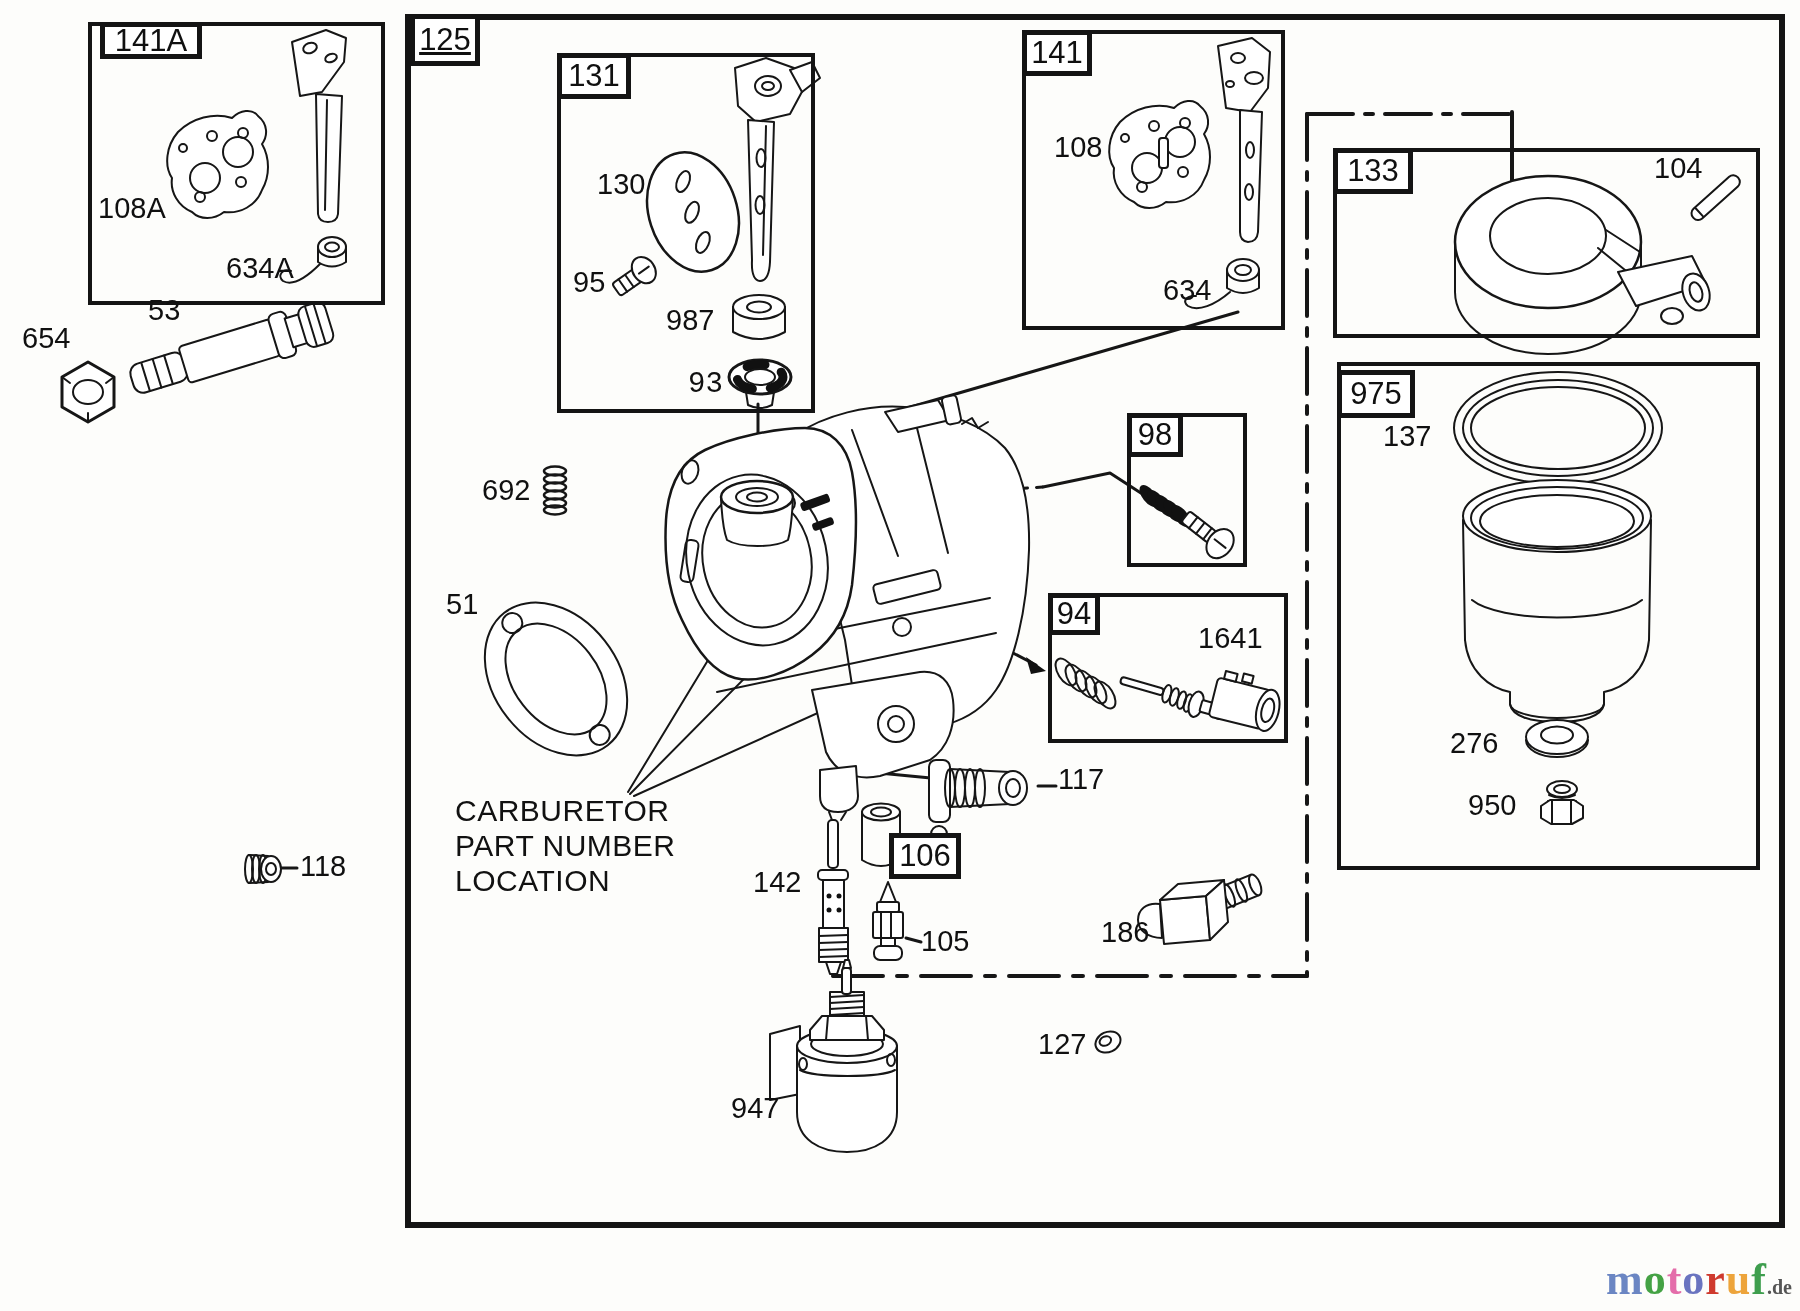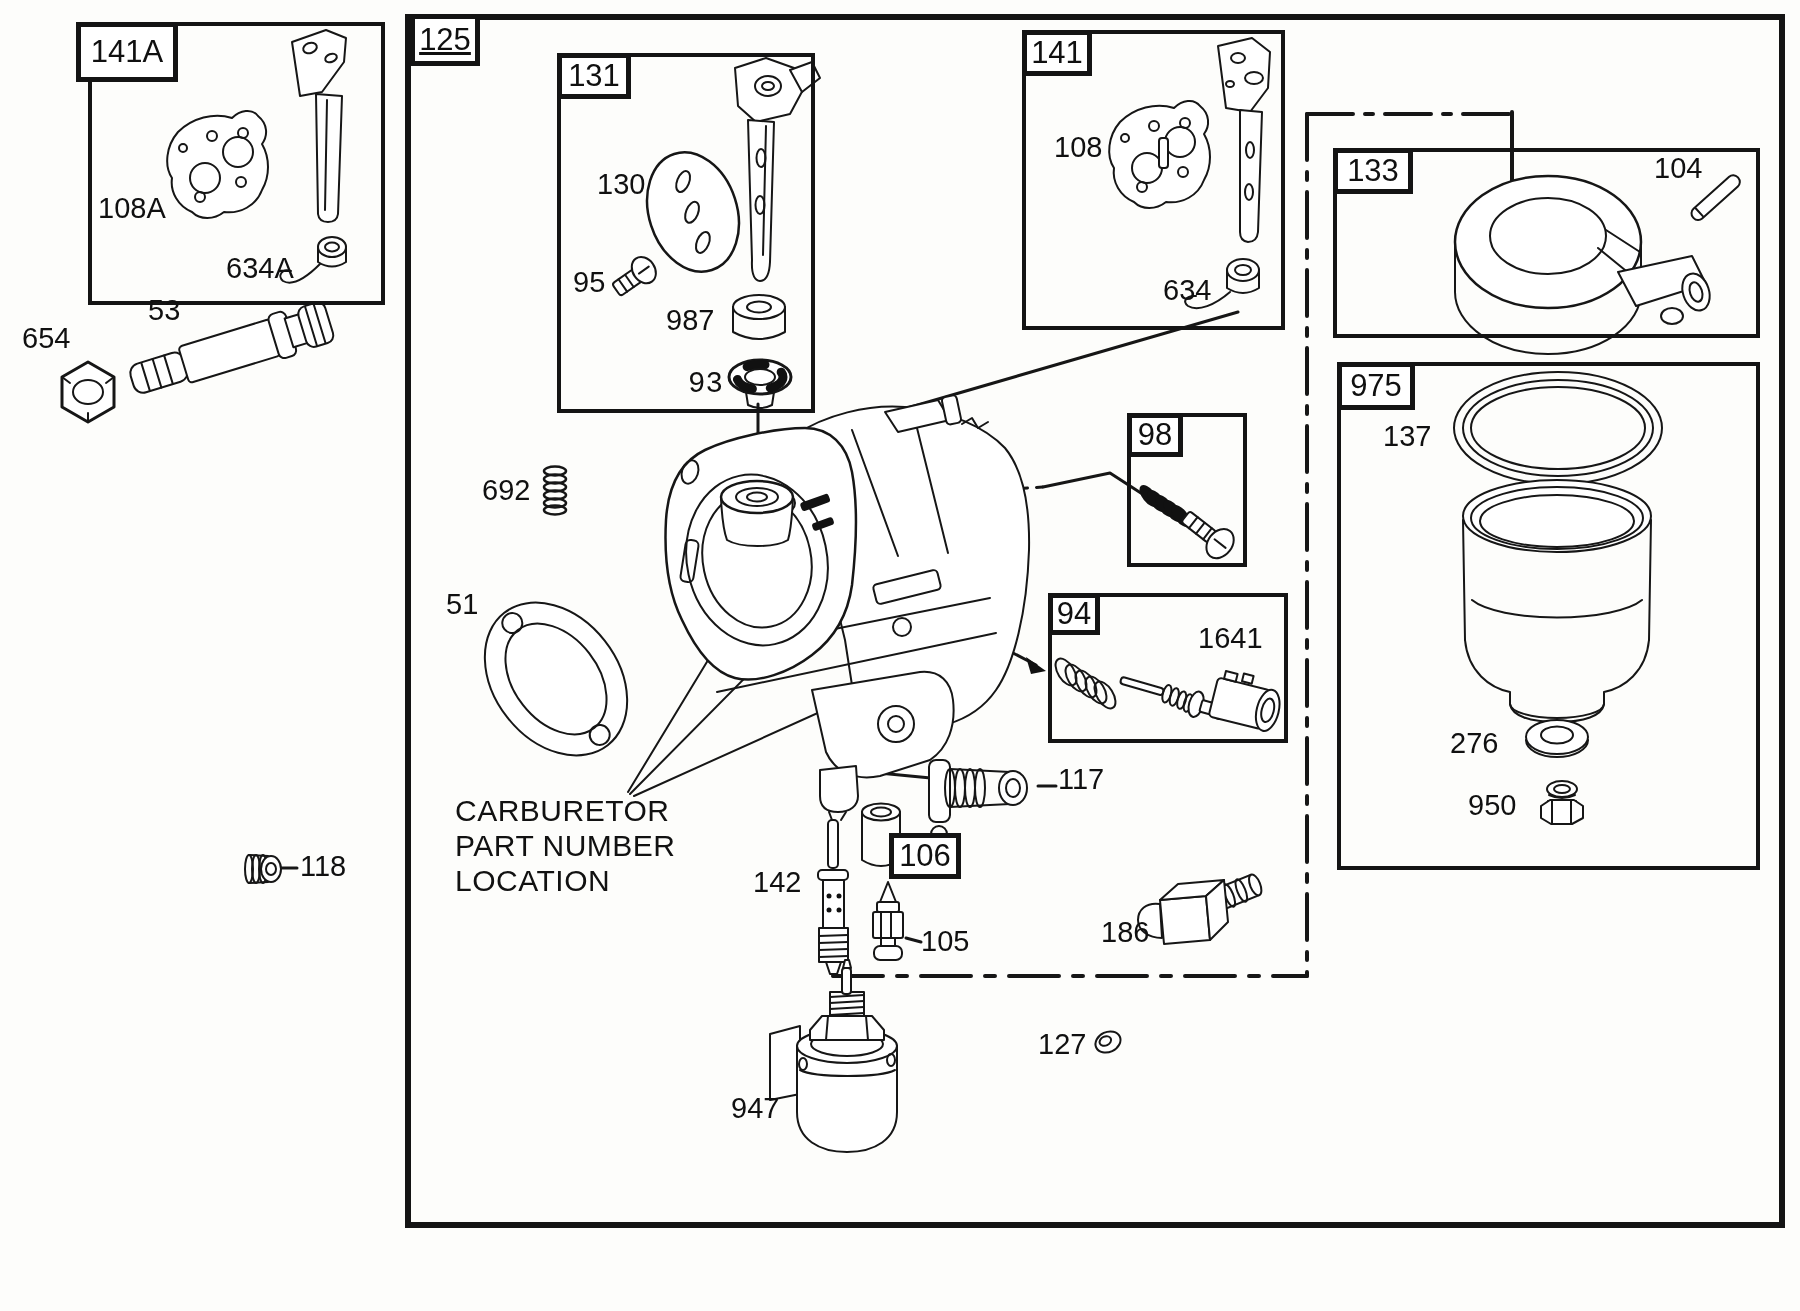--- a/index.html
+++ b/index.html
@@ -362,33 +362,33 @@
 <div class="frame" style="left:557px;top:53px;width:258px;height:360px;"></div>
 <div class="frame" style="left:1022px;top:30px;width:263px;height:300px;"></div>
 <div class="frame" style="left:1333px;top:148px;width:427px;height:190px;"></div>
 <div class="frame" style="left:1337px;top:362px;width:423px;height:508px;"></div>
 <div class="frame" style="left:1127px;top:413px;width:120px;height:154px;"></div>
 <div class="frame" style="left:1048px;top:593px;width:240px;height:150px;"></div>
 
 <div class="lblbox" style="left:410px;top:14px;width:70px;height:52px;text-decoration:underline;">
       <span>125</span>
     </div>
-<div class="lblbox" style="left:76px;top:22px;width:102px;height:60px;">
+<div class="lblbox" style="left:100px;top:22px;width:102px;height:37px;">
       <span>141A</span>
     </div>
 <div class="lblbox" style="left:557px;top:53px;width:74px;height:46px;">
       <span>131</span>
     </div>
 <div class="lblbox" style="left:1022px;top:30px;width:70px;height:46px;">
       <span>141</span>
     </div>
 <div class="lblbox" style="left:1333px;top:148px;width:80px;height:46px;">
       <span>133</span>
     </div>
-<div class="lblbox" style="left:1337px;top:362px;width:78px;height:48px;">
+<div class="lblbox" style="left:1337px;top:370px;width:78px;height:48px;">
       <span>975</span>
     </div>
 <div class="lblbox" style="left:1127px;top:413px;width:56px;height:44px;">
       <span>98</span>
     </div>
 <div class="lblbox" style="left:1048px;top:593px;width:52px;height:42px;">
       <span>94</span>
     </div>
 <div class="lblbox" style="left:889px;top:833px;width:72px;height:46px;">
       <span>106</span>
@@ -417,14 +417,17 @@
 <div class="plbl" style="left:1101px;top:916px;">186</div>
 <div class="plbl" style="left:300px;top:850px;">118</div>
 <div class="plbl" style="left:1038px;top:1028px;">127</div>
 <div class="plbl" style="left:731px;top:1092px;">947</div>
 
 <div class="note">CARBURETOR
 PART NUMBER
 LOCATION</div>
 
 
-
+<div class="logo">
+  <span style="color: rgb(107, 134, 195);">m</span><span style="color: rgb(68, 162, 68);">o</span><span style="color: rgb(228, 109, 170);">t</span><span style="color: rgb(106, 116, 192);">o</span><span style="color: rgb(207, 58, 46);">r</span><span style="color: rgb(237, 164, 59);">u</span><span style="color: rgb(62, 158, 78);">f</span><span class="tld">.de</span>
 </div>
 
+</div>
+
 </body></html>

